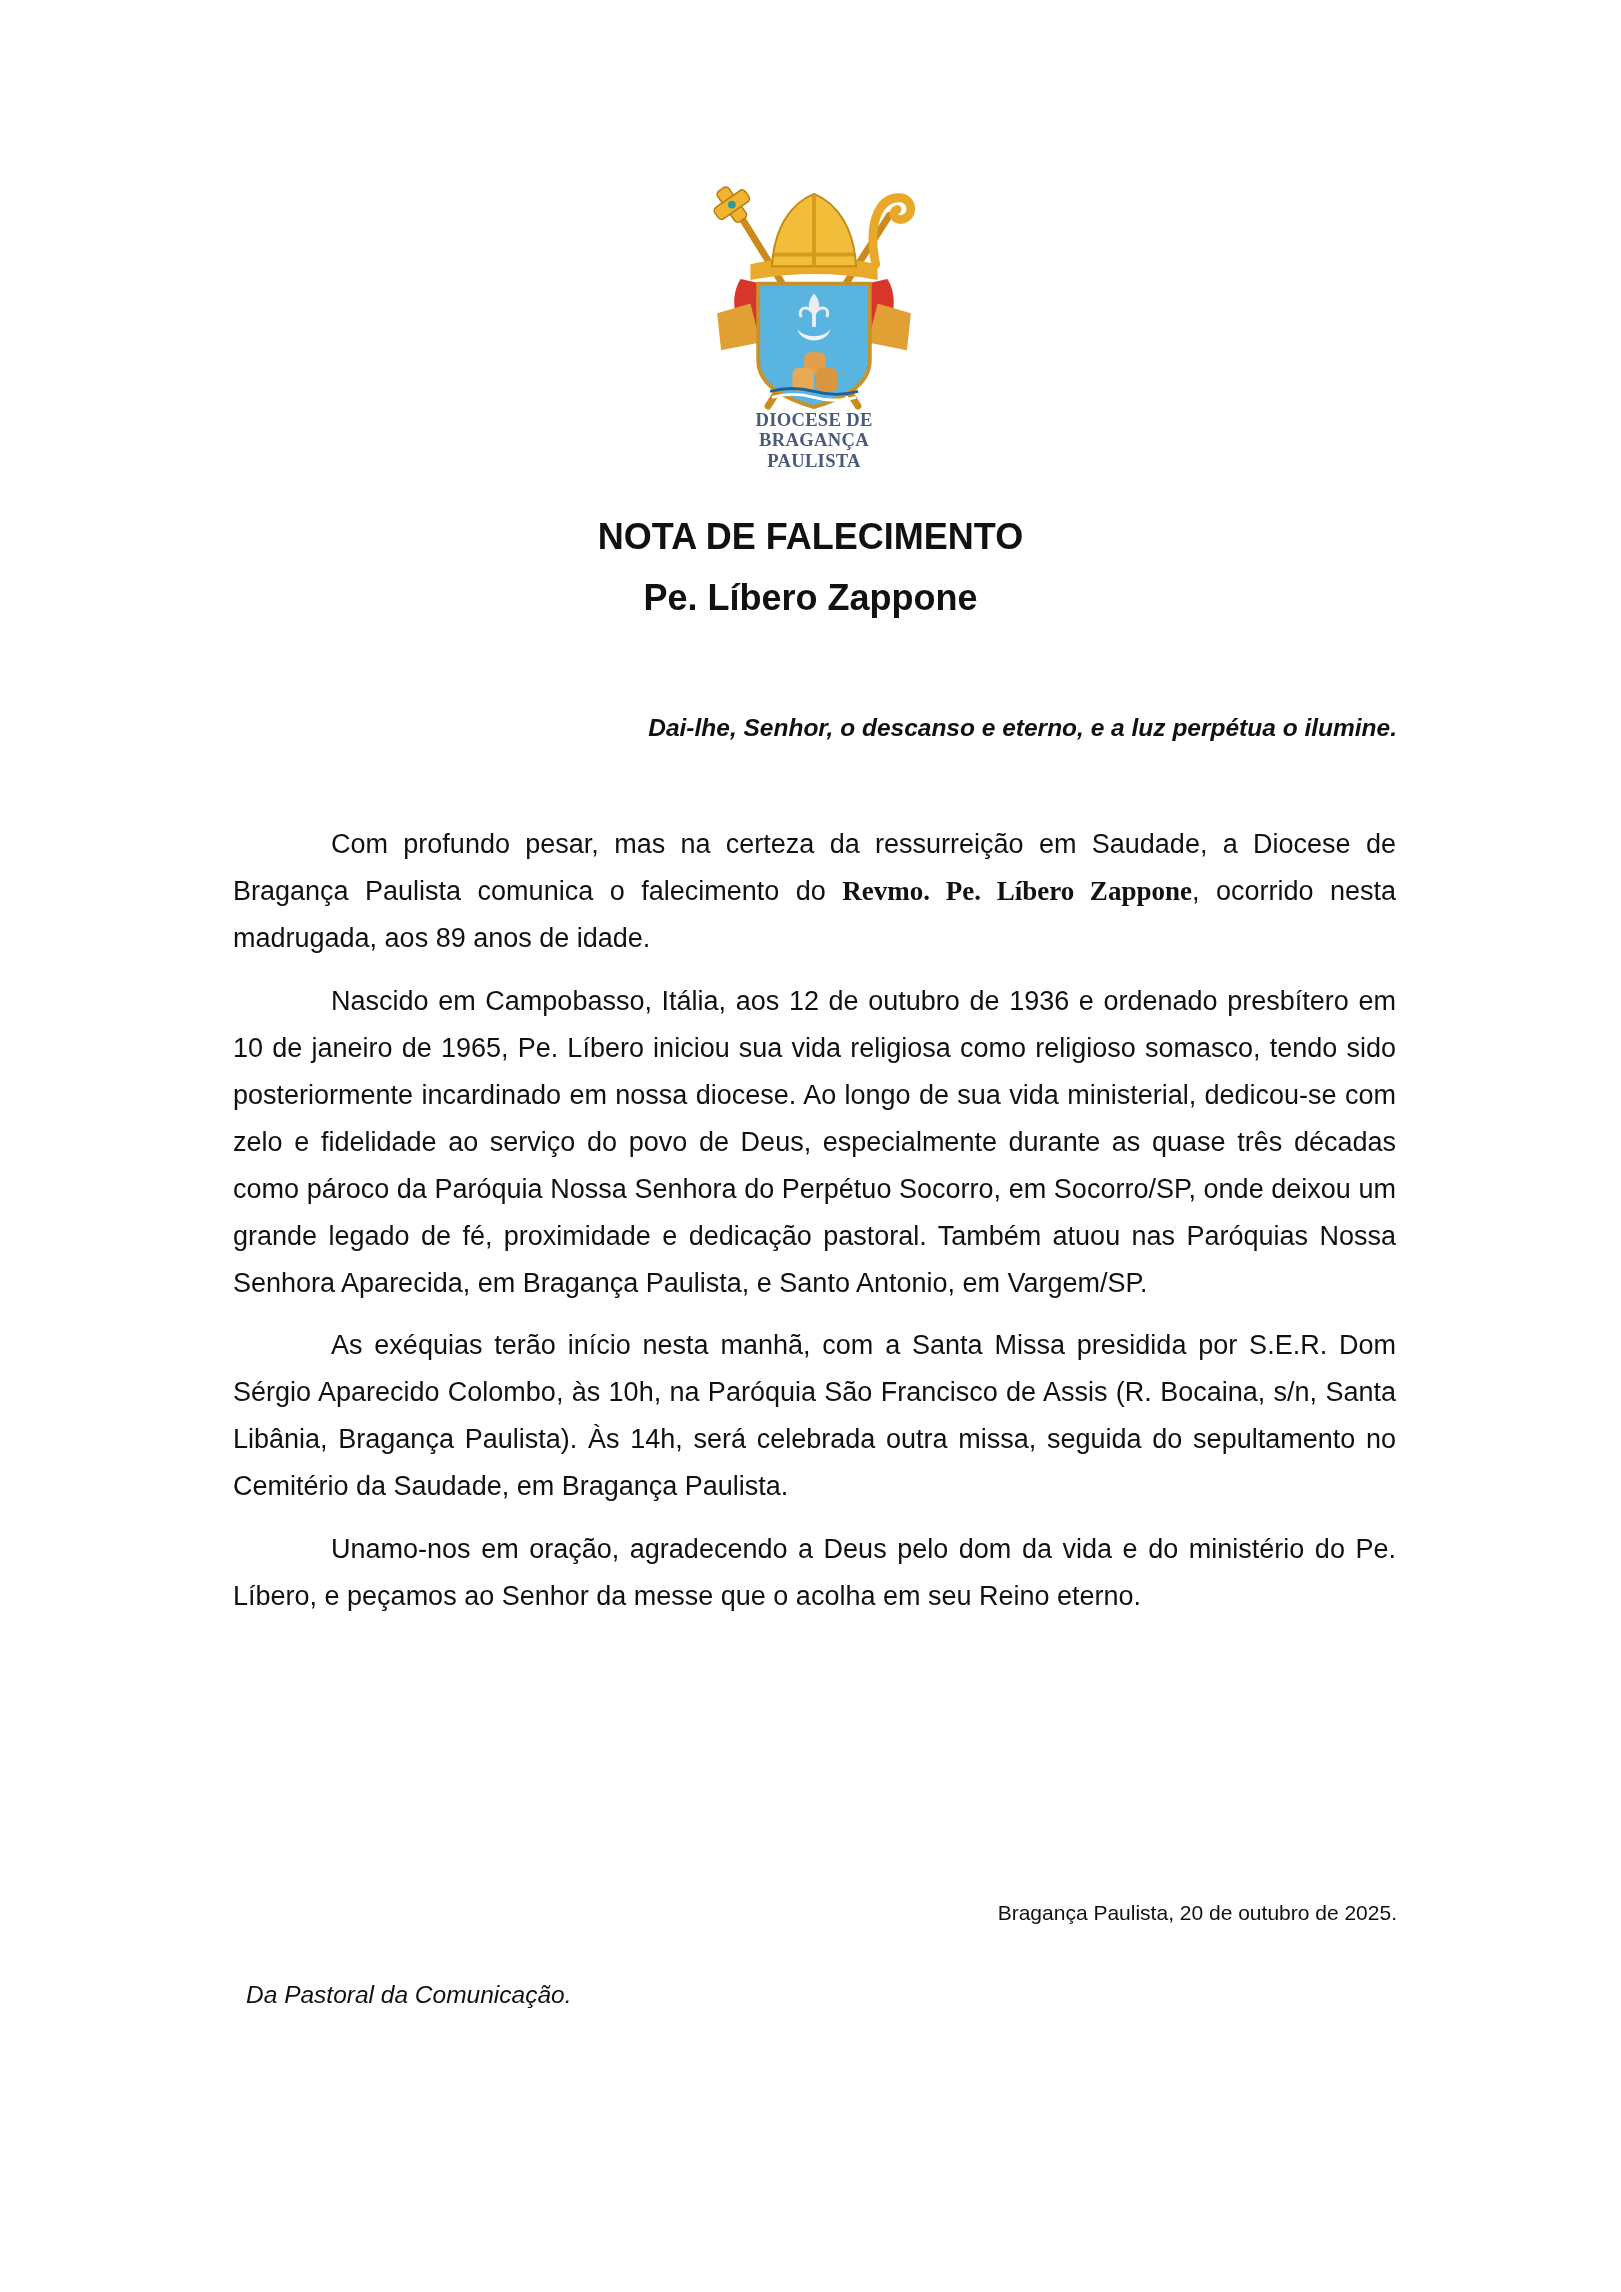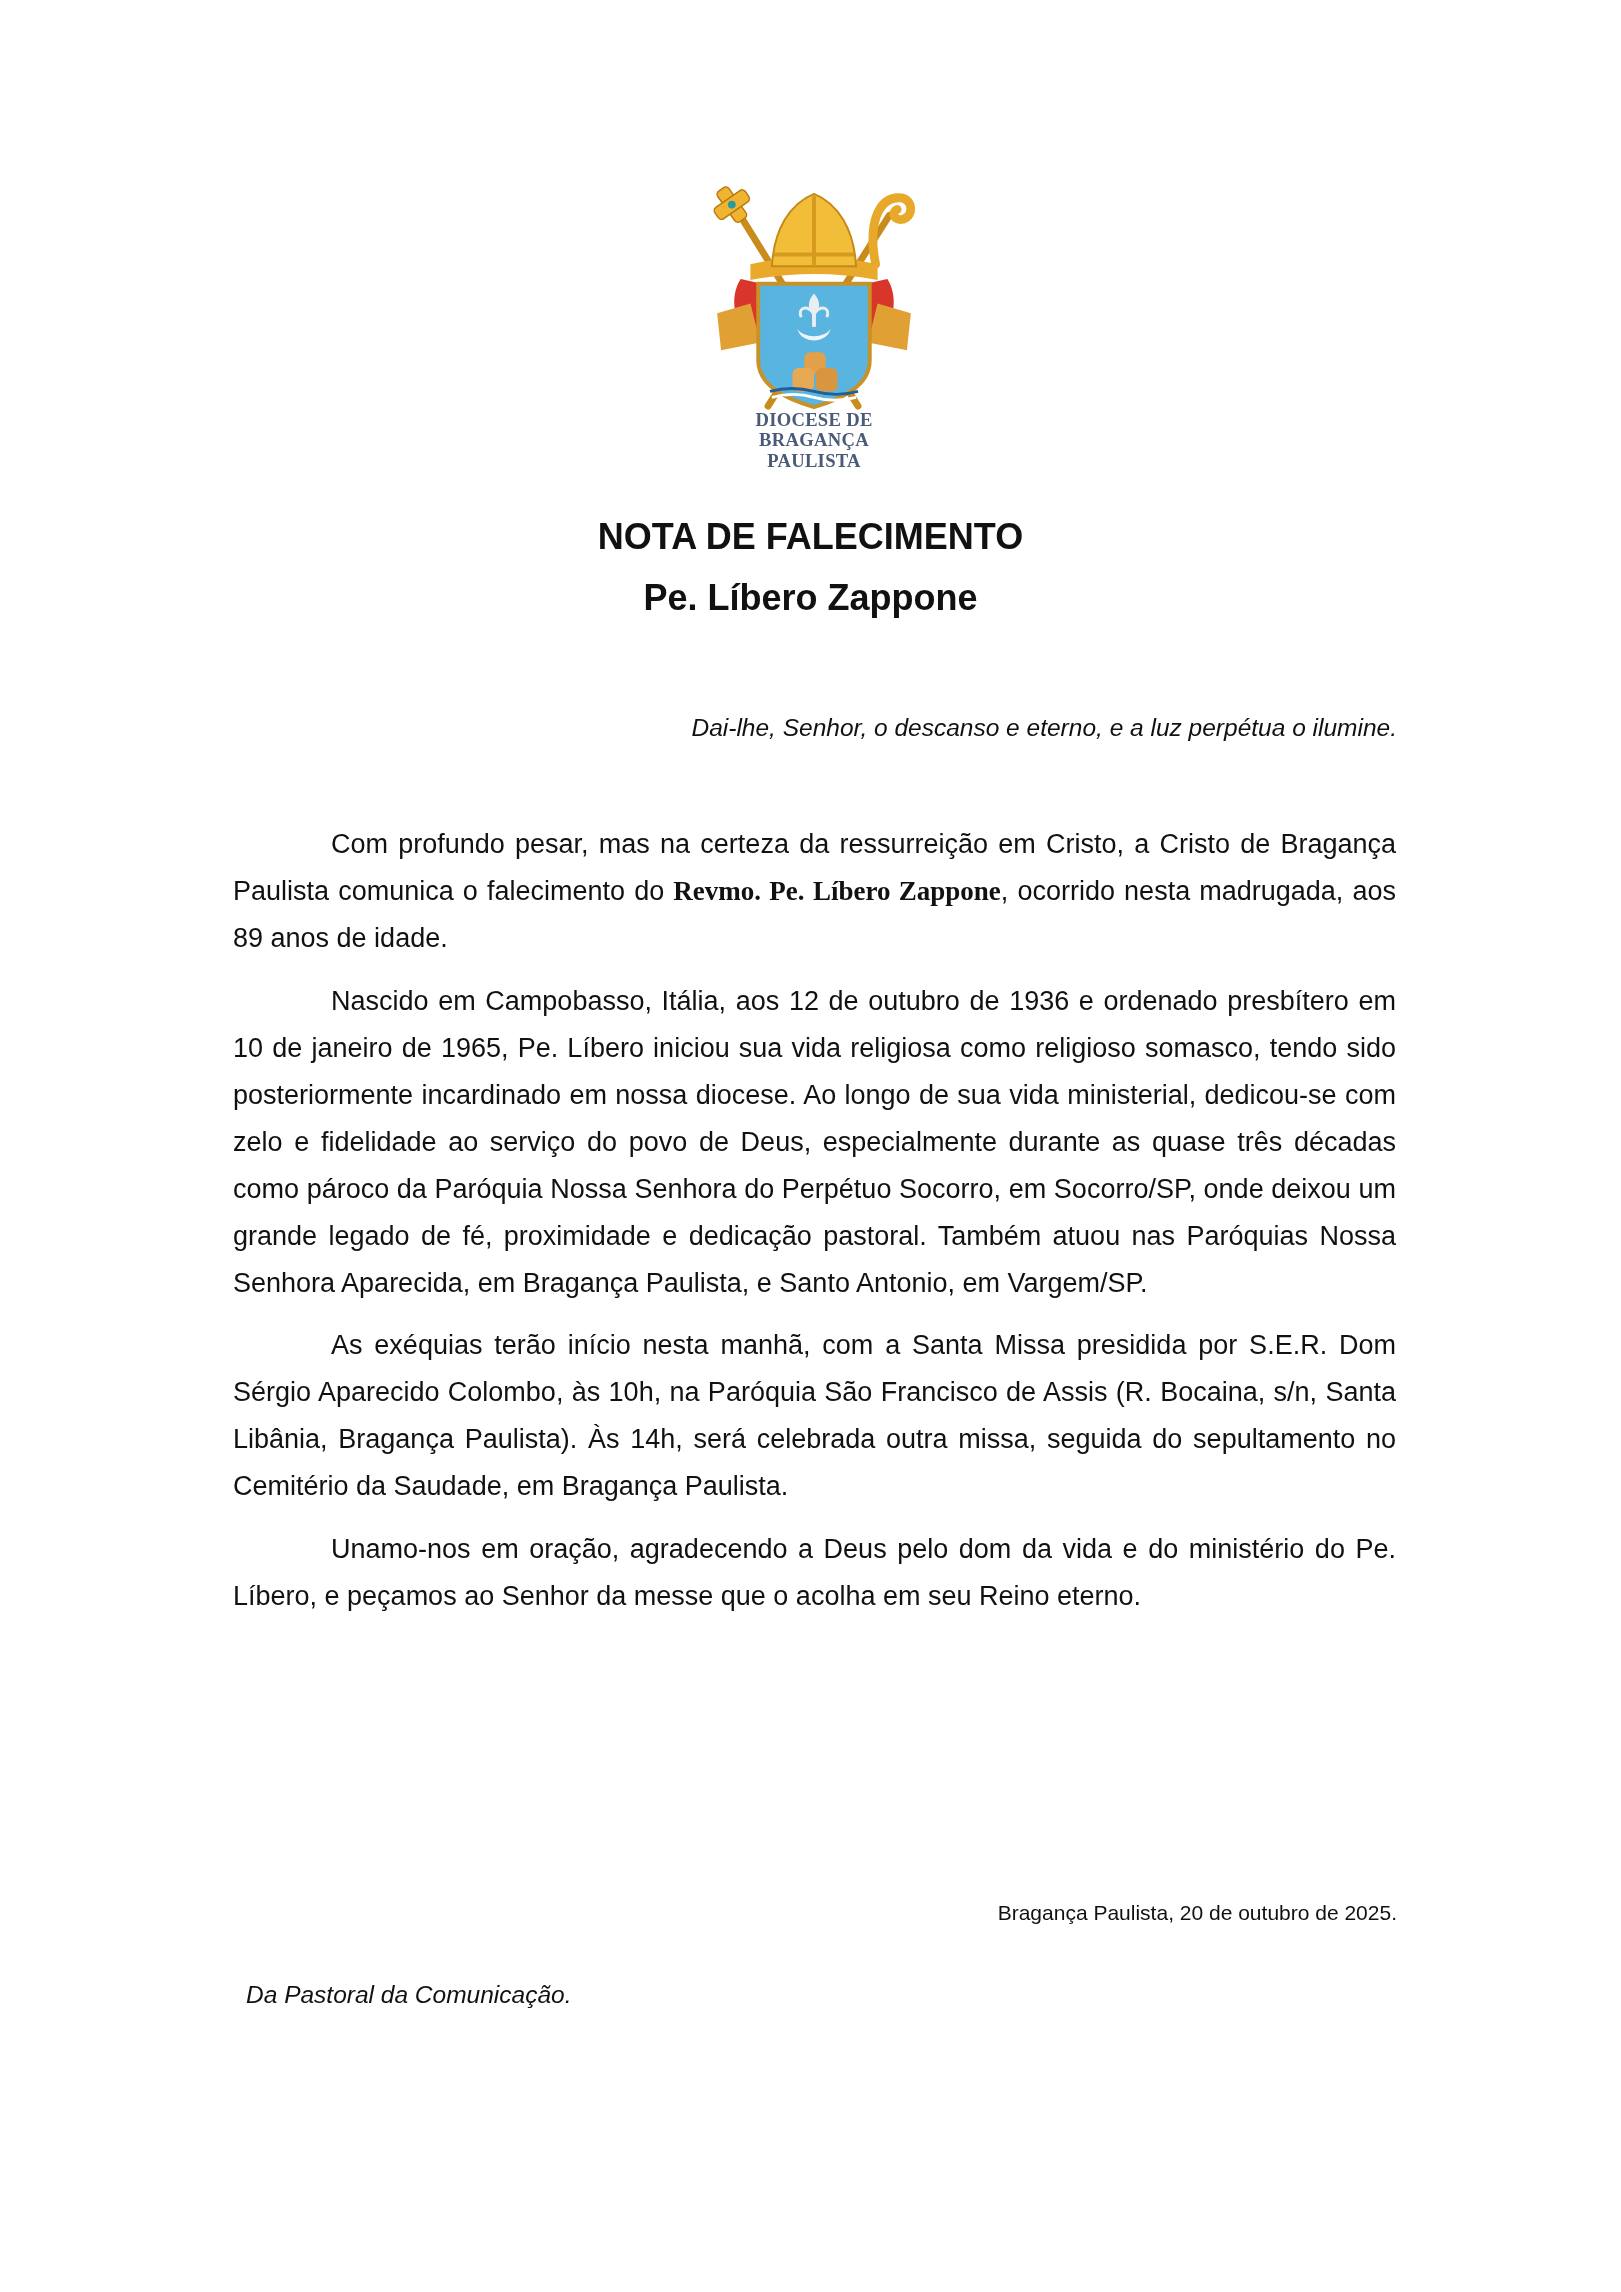--- a/index.html
+++ b/index.html
@@ -9,21 +9,21 @@
   .logo { position: absolute; left: 711px; top: 186px; width: 206px; height: 294px; }
   .logo svg { width: 206px; height: 225px; display: block; }
   .logo-text { text-align: center; font-family: "Liberation Serif", "DejaVu Serif", serif;
                font-weight: bold; color: #4a5a78; font-size: 18.6px; line-height: 21.6px; letter-spacing: 0.3px;
                margin-top: -2px; }
   .title { position: absolute; left: 0; width: 1621px; text-align: center; font-weight: bold;
            font-size: 36px; color: #111; }
   .title1 { top: 516px; }
   .title2 { top: 577px; }
   .epigraph { position: absolute; right: 224px; top: 714px; font-style: italic; font-size: 24.5px; color: #111;
-              white-space: nowrap; }
+              white-space: nowrap; font-weight: bold; }
   .body { position: absolute; left: 233px; width: 1163px; top: 821px; font-size: 27px; line-height: 47px; }
   .body p { margin: 0 0 15.7px 0; text-indent: 98px; text-align: justify; }
   .body b { font-weight: bold; font-family: Liberation Serif, serif; }
   .dateline { position: absolute; right: 224px; top: 1901px; font-size: 21px; white-space: nowrap; }
   .signature { position: absolute; left: 233px; top: 1981px; font-style: italic; font-size: 24.5px; white-space: nowrap; margin-left: 13px; }
 </style>
 </head>
 <body>
 
 <div class="page">
@@ -70,21 +70,21 @@
     <div class="logo-text">DIOCESE DE</div>
     <div class="logo-text">BRAGANÇA PAULISTA</div>
   </div>
 
   <div class="title title2">Pe. Líbero Zappone</div>
   <div class="title title1">NOTA DE FALECIMENTO</div>
 
   <div class="epigraph">Dai-lhe, Senhor, o descanso e eterno, e a luz perpétua o ilumine.</div>
 
   <div class="body">
-    <p><span>Com profundo pesar, mas na certeza da ressurreição em Cristo, a Cristo de Bragança Paulista comunica o falecimento do </span><b>Revmo. Pe. Líbero Zappone</b><span>, ocorrido nesta madrugada, aos 89 anos de idade.</span></p>
+    <p><span>Com profundo pesar, mas na certeza da ressurreição em Saudade, a Diocese de Bragança Paulista comunica o falecimento do </span><b>Revmo. Pe. Líbero Zappone</b><span>, ocorrido nesta madrugada, aos 89 anos de idade.</span></p>
     <p>Nascido em Campobasso, Itália, aos 12 de outubro de 1936 e ordenado presbítero em 10 de janeiro de 1965, Pe. Líbero iniciou sua vida religiosa como religioso somasco, tendo sido posteriormente incardinado em nossa diocese. Ao longo de sua vida ministerial, dedicou-se com zelo e fidelidade ao serviço do povo de Deus, especialmente durante as quase três décadas como pároco da Paróquia Nossa Senhora do Perpétuo Socorro, em Socorro/SP, onde deixou um grande legado de fé, proximidade e dedicação pastoral. Também atuou nas Paróquias Nossa Senhora Aparecida, em Bragança Paulista, e Santo Antonio, em Vargem/SP.</p>
     <p>As exéquias terão início nesta manhã, com a Santa Missa presidida por S.E.R. Dom Sérgio Aparecido Colombo, às 10h, na Paróquia São Francisco de Assis (R. Bocaina, s/n, Santa Libânia, Bragança Paulista). Às 14h, será celebrada outra missa, seguida do sepultamento no Cemitério da Saudade, em Bragança Paulista.</p>
     <p>Unamo-nos em oração, agradecendo a Deus pelo dom da vida e do ministério do Pe. Líbero, e peçamos ao Senhor da messe que o acolha em seu Reino eterno.</p>
   </div>
 
   <div class="dateline">Bragança Paulista, 20 de outubro de 2025.</div>
   <div class="signature">Da Pastoral da Comunicação.</div>
 
 </div>
 

